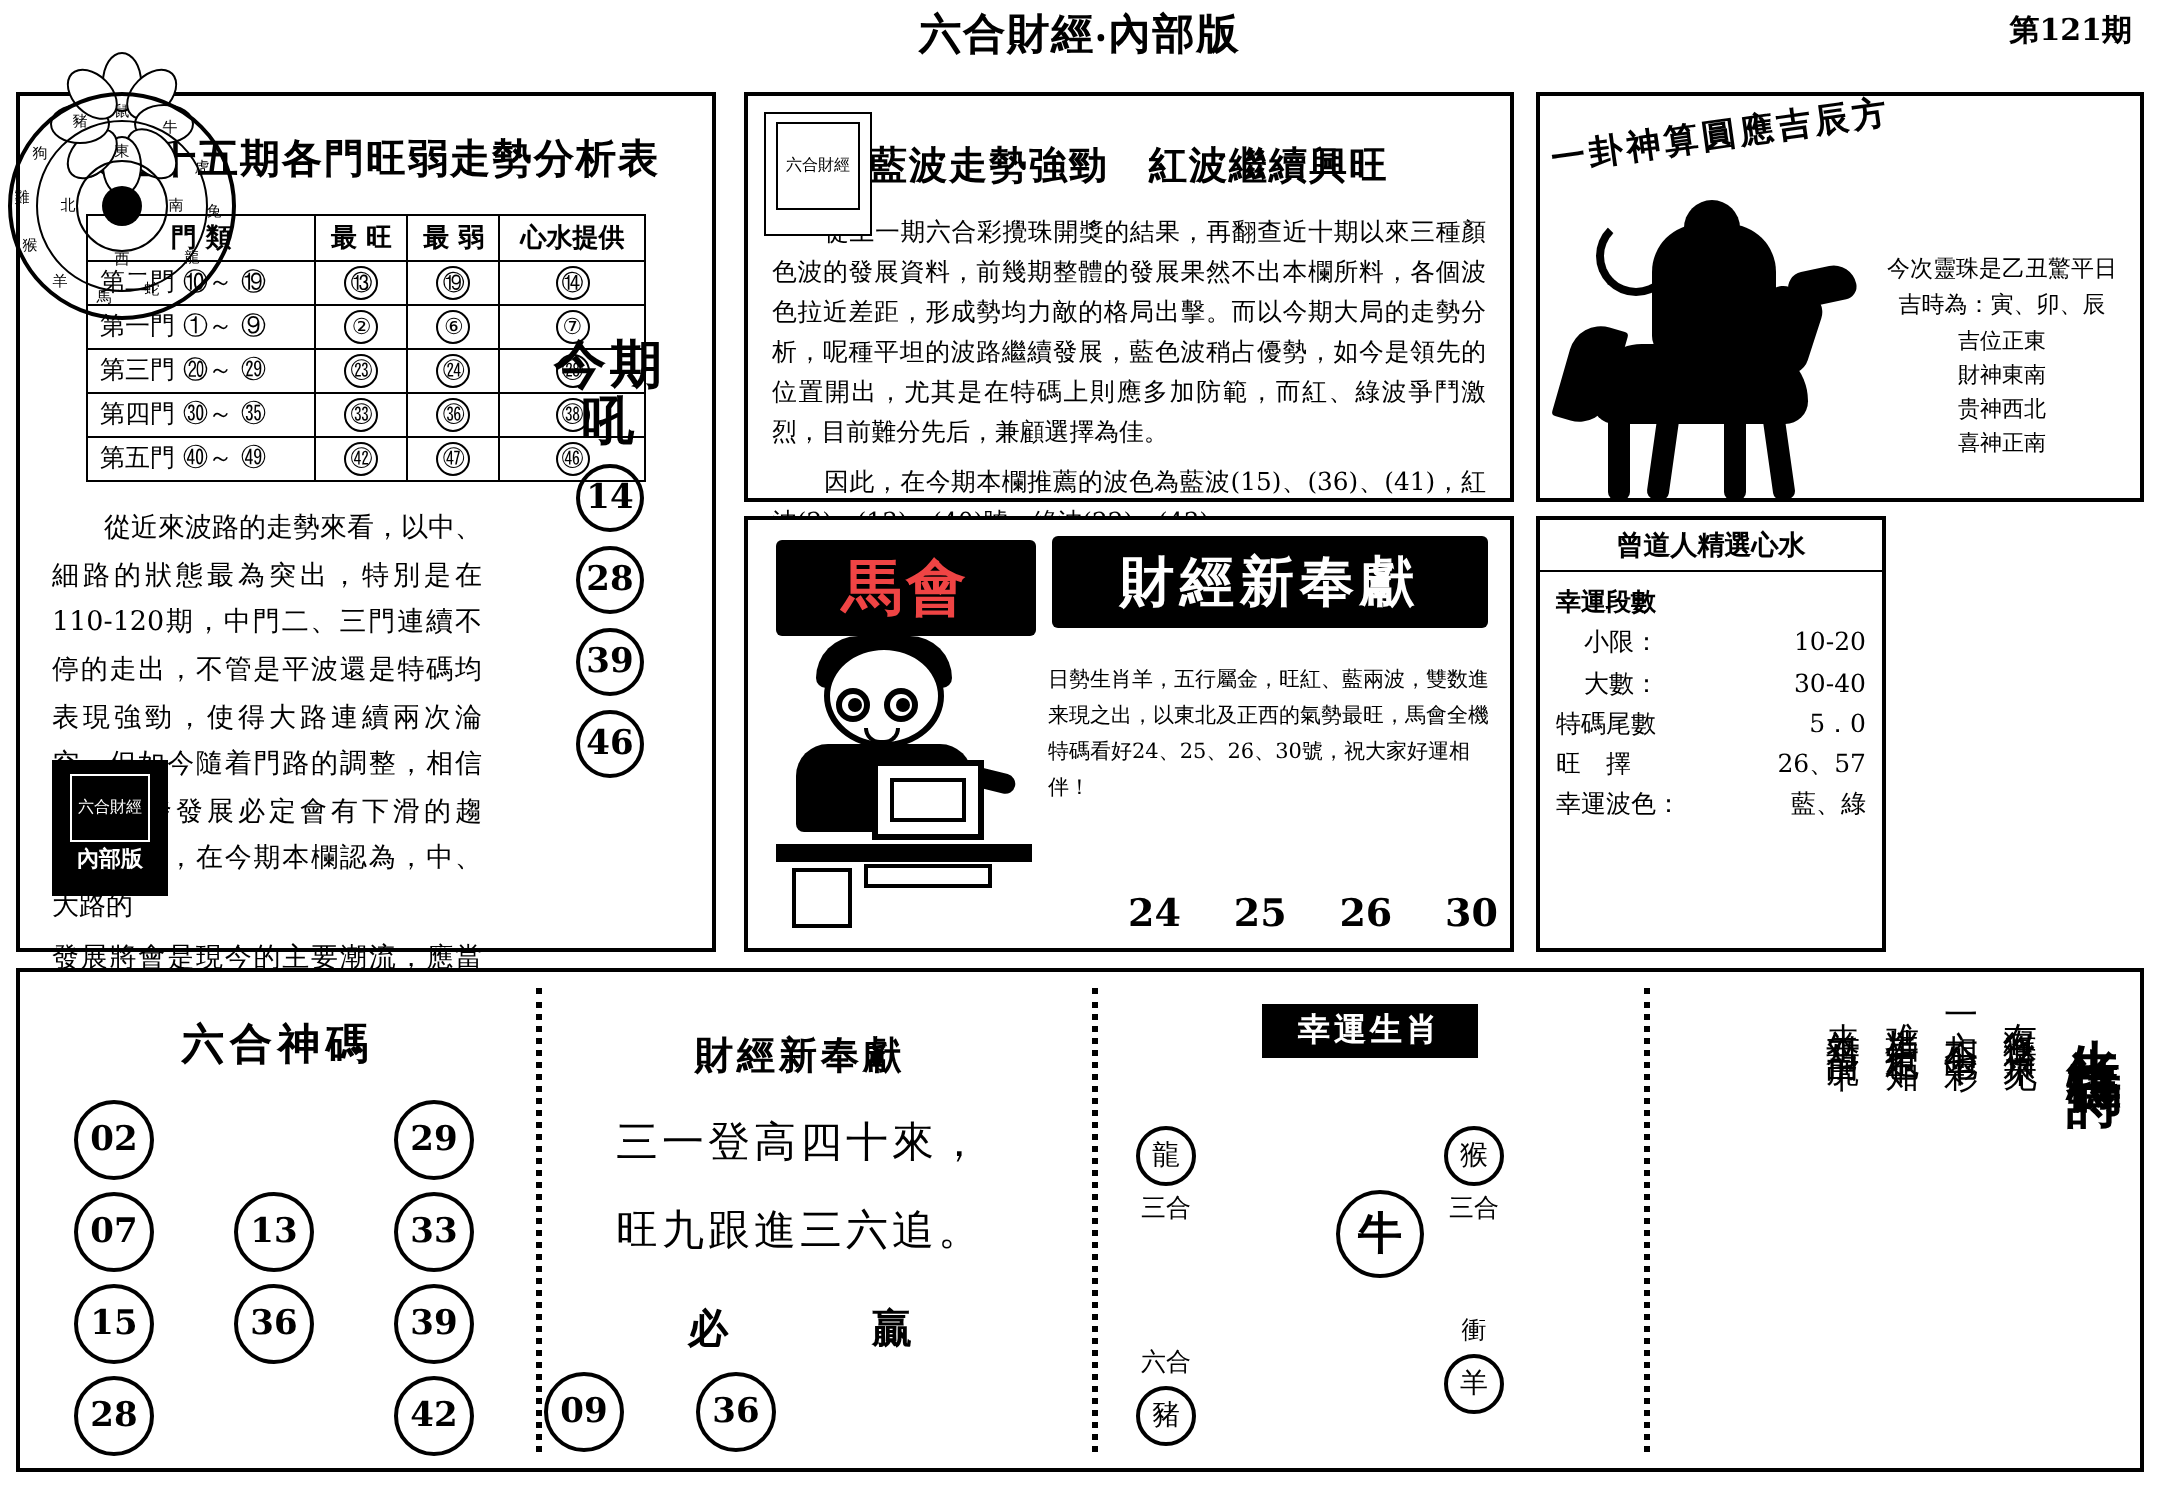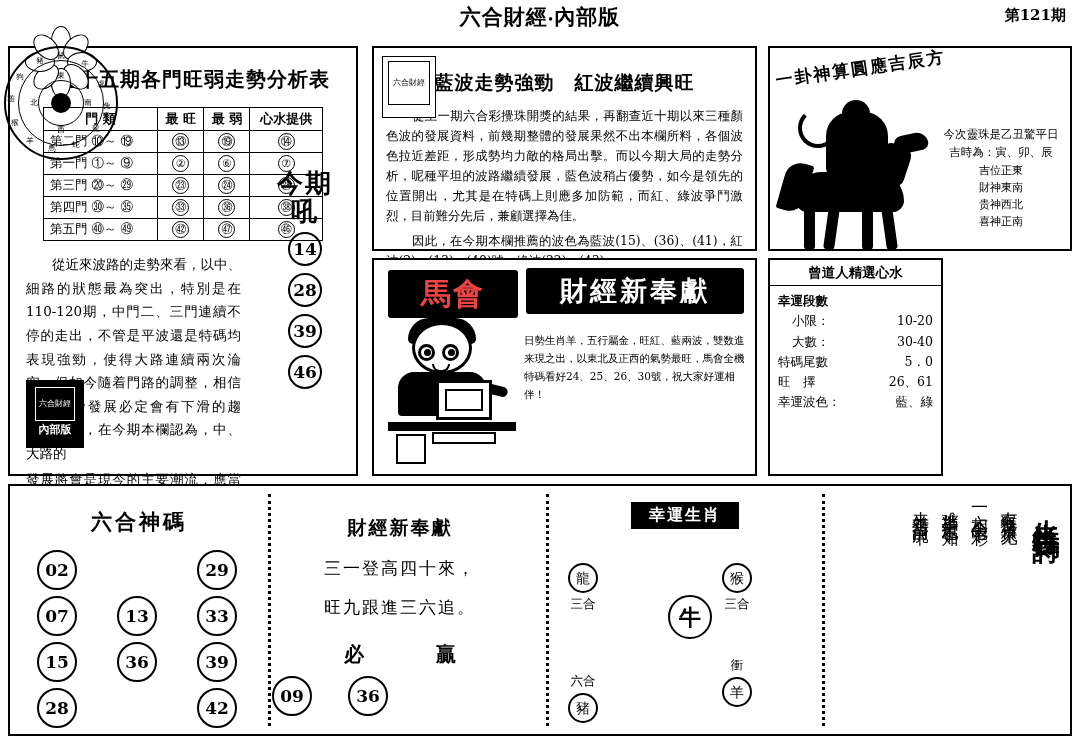--- a/index.html
+++ b/index.html
@@ -227,21 +227,21 @@
   .ball {
     position:absolute; width:40px; height:40px; border:2.5px solid #000; border-radius:50%;
     text-align:center; line-height:36px; font-size:17px; font-weight:bold;
     font-family:"DejaVu Serif","Liberation Serif",serif; background:#fff;
   }
 
   .b2 { left:262px; width:256px; }
   .b2 .t { text-align:center; font-family:"DejaVu Serif","Liberation Serif",serif;
            font-weight:bold; font-size:19px; margin-top:29px; letter-spacing:2px;}
   .b2 .line { text-align:center; font-family:"DejaVu Serif","Liberation Serif",serif;
-              font-size:17px; margin-top:16px; letter-spacing:2px;}
+              font-size:21px; margin-top:16px; letter-spacing:2px;}
   .b2 .two { display:flex; justify-content:center; gap:72px; margin-top:22px;
              font-family:"DejaVu Serif","Liberation Serif",serif; font-size:20px; font-weight:bold;}
   .b2 .twoballs { display:flex; gap:36px; margin-top:8px;}
   .b2 .twoballs .ball { position:static; }
 
   .b3 { left:540px; width:270px; }
   .tagblack {
     display:block; margin:16px auto 0; width:108px; background:#000; color:#fff;
     text-align:center; font-family:"DejaVu Serif","Liberation Serif",serif;
     font-weight:bold; font-size:16px; padding:3px 0; letter-spacing:2px;
@@ -368,20 +368,26 @@
       <div class="mouth"></div>
       <div class="body"></div>
       <div class="arm"></div>
       <div class="mon"></div>
       <div class="desk"></div>
       <div class="kbd"></div>
       <div class="cpu"></div>
     </div>
 
     <div class="cart-text">日勢生肖羊，五行屬金，旺紅、藍兩波，雙数進来現之出，以東北及正西的氣勢最旺，馬會全機特碼看好24、25、26、30號，祝大家好運相伴！</div>
+    <div class="cart-nums">
+      <span>24</span>
+      <span>25</span>
+      <span>26</span>
+      <span>30</span>
+    </div>
   </div>
 
   <div class="box" id="godbox">
     <div class="brushline">一卦神算圓應吉辰方</div>
     <div class="horse">
       <div class="tail"></div>
       <div class="hbody"></div>
       <div class="hneck"></div>
       <div class="hhead"></div>
       <div class="leg a"></div>
@@ -413,21 +419,21 @@
       <div class="r sub">
         <span>大數：</span>
         <span>30-40</span>
       </div>
       <div class="r">
         <span>特碼尾數</span>
         <span>5．0</span>
       </div>
       <div class="r">
         <span>旺　擇</span>
-        <span>26、61</span>
+        <span>26、57</span>
       </div>
       <div class="r">
         <span>幸運波色：</span>
         <span>藍、綠</span>
       </div>
     </div>
   </div>
 
   <div id="wheelbox">
     <div class="wheel">

